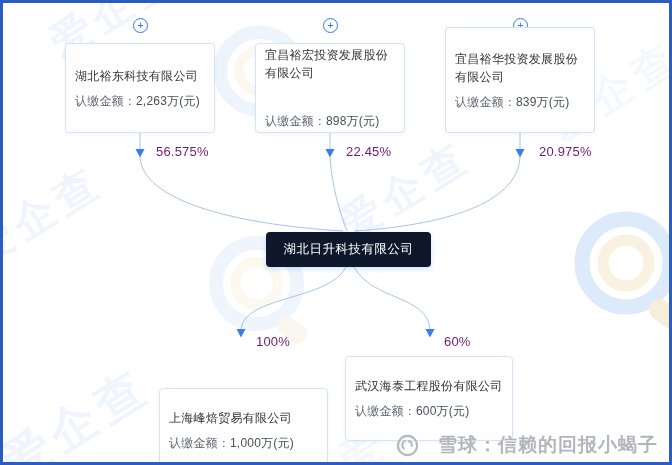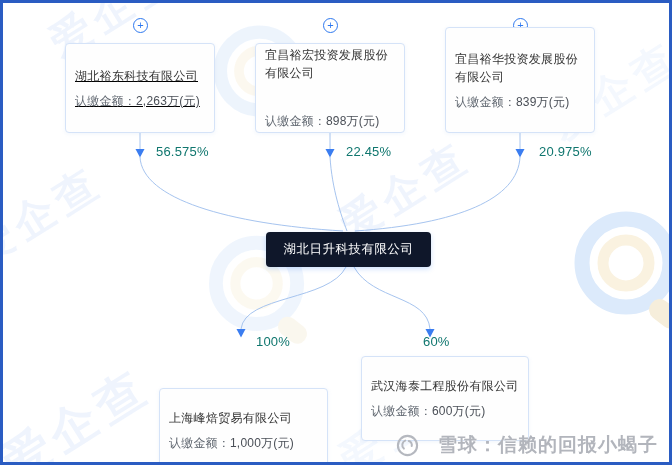--- a/index.html
+++ b/index.html
@@ -31,21 +31,21 @@
   .amount .val{color:#4a4f57;}
   
   .center-node{
     position:absolute;z-index:2;left:263px;top:229px;width:165px;height:35px;
     background:#0f172a;border-radius:4px;color:#fff;font-size:12.5px;letter-spacing:.5px;
     display:flex;align-items:center;justify-content:center;cursor:pointer;
     box-shadow:0 2px 5px rgba(61,135,243,.25);
   }
   
   .pct{
-    position:absolute;z-index:2;font-size:13px;color:#0f766e;cursor:pointer;
+    position:absolute;z-index:2;font-size:13px;color:#701a75;cursor:pointer;
     letter-spacing:.2px;
   }
   
   .plus{
     position:absolute;z-index:2;width:13px;height:13px;border:1px solid #2f79ef;
     border-radius:50%;color:#2f79ef;font-size:11px;line-height:12px;text-align:center;
     cursor:pointer;background:#fff;
   }
   
   .footer{
@@ -104,47 +104,47 @@
       <polygon points="512.5,146 521.5,146 517,154.5"></polygon>
       <polygon points="233.5,326 242.5,326 238,334.5"></polygon>
       <polygon points="422.5,326 431.5,326 427,334.5"></polygon>
     </g>
   </svg>
 
   <div class="plus" style="left:130px;top:15px;">+</div>
   <div class="plus" style="left:320px;top:15px;">+</div>
   <div class="plus" style="left:510px;top:15px;">+</div>
 
-  <div class="card" style="left:62px;top:40px;width:150px;height:90px;text-decoration:underline;">
+  <div class="card" style="left:62px;top:40px;width:150px;height:90px;">
     <div class="co-name">湖北裕东科技有限公司</div>
     <div class="amount"><span>认缴金额：</span><span class="val">2,263万(元)</span></div>
   </div>
   <div class="card" style="left:252px;top:40px;width:150px;height:90px;gap:23px;">
     <div class="co-name">宜昌裕宏投资发展股份有限公司</div>
     <div class="amount"><span>认缴金额：</span><span class="val">898万(元)</span></div>
   </div>
   <div class="card" style="left:442px;top:24px;width:150px;height:106px;">
     <div class="co-name">宜昌裕华投资发展股份有限公司</div>
     <div class="amount"><span>认缴金额：</span><span class="val">839万(元)</span></div>
   </div>
 
   <div class="pct" style="left:153px;top:141px;">56.575%</div>
   <div class="pct" style="left:343px;top:141px;">22.45%</div>
   <div class="pct" style="left:536px;top:141px;">20.975%</div>
 
   <div class="center-node">湖北日升科技有限公司</div>
 
   <div class="pct" style="left:253px;top:331px;">100%</div>
-  <div class="pct" style="left:420px;top:331px;">60%</div>
+  <div class="pct" style="left:441px;top:331px;">60%</div>
 
   <div class="card" style="left:156px;top:353px;width:169px;height:85px;margin-top:32px;">
     <div class="co-name">上海峰焙贸易有限公司</div>
     <div class="amount"><span>认缴金额：</span><span class="val">1,000万(元)</span></div>
   </div>
-  <div class="card" style="left:342px;top:353px;width:168px;height:85px;margin-left:16px;">
+  <div class="card" style="left:342px;top:353px;width:168px;height:85px;">
     <div class="co-name">武汉海泰工程股份有限公司</div>
     <div class="amount"><span>认缴金额：</span><span class="val">600万(元)</span></div>
   </div>
 
   <div class="footer">
     <svg width="23" height="23" viewBox="0 0 24 24">
       <circle cx="12" cy="12" r="10" fill="none" stroke="#b5b8bf" stroke-width="2.2"></circle>
       <path d="M8.2,15.2 A5,5 0 0 1 9.6,6.9" fill="none" stroke="#b5b8bf" stroke-width="2.1" stroke-linecap="round"></path>
       <path d="M13.4,7.4 A4.2,4.2 0 0 1 16.4,12.6" fill="none" stroke="#b5b8bf" stroke-width="2.1" stroke-linecap="round"></path>
     </svg>

